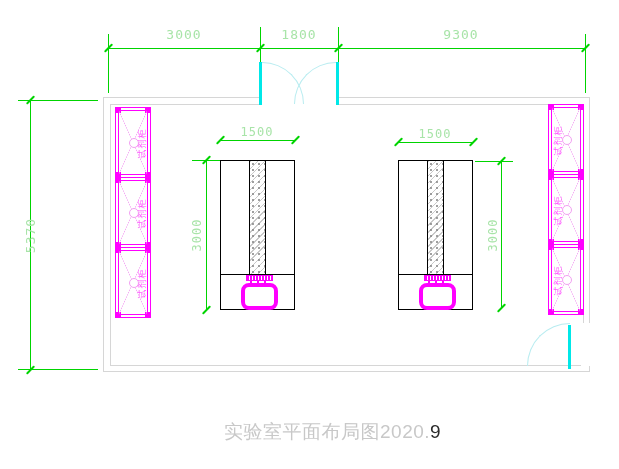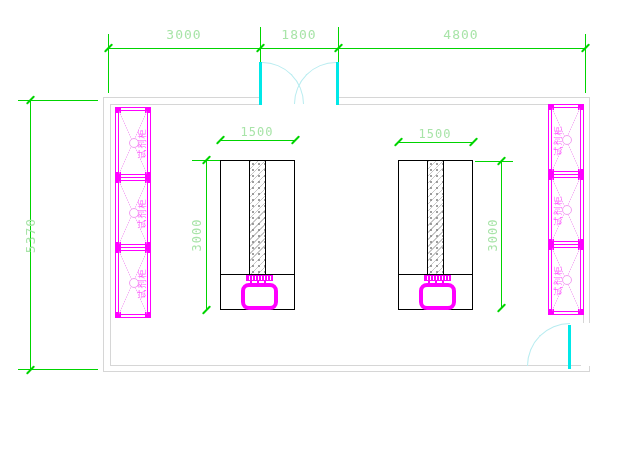--- a/index.html
+++ b/index.html
@@ -82,21 +82,21 @@
   <div class="gl" style="left:108px;top:34px;width:1px;height:59px;"></div>
   <div class="gl" style="left:260px;top:27px;width:1px;height:35px;"></div>
   <div class="gl" style="left:338px;top:27px;width:1px;height:35px;"></div>
   <div class="gl" style="left:585px;top:34px;width:1px;height:59px;"></div>
   <div class="tick" style="left:103px;top:47px;"></div>
   <div class="tick" style="left:255px;top:47px;"></div>
   <div class="tick" style="left:333px;top:47px;"></div>
   <div class="tick" style="left:580px;top:47px;"></div>
   <div class="dimtext" style="left:154px;top:27px;width:60px;">3000</div>
   <div class="dimtext" style="left:269px;top:27px;width:60px;">1800</div>
-  <div class="dimtext" style="left:431px;top:27px;width:60px;">4800</div>
+  <div class="dimtext" style="left:431px;top:27px;width:60px;">9300</div>
 
   <div class="gl" style="left:30px;top:100px;width:1px;height:270px;"></div>
   <div class="gl" style="left:18px;top:100px;width:80px;height:1px;"></div>
   <div class="gl" style="left:18px;top:369px;width:80px;height:1px;"></div>
   <div class="tick" style="left:25px;top:99px;"></div>
   <div class="tick" style="left:25px;top:369px;"></div>
   <div class="dimtext rot" style="left:0px;top:228px;width:60px;">5370</div>
 
   <div class="wall" style="left:103px;top:97px;width:487px;height:275px;"></div>
   <div class="wall" style="left:110px;top:104px;width:474px;height:262px;"></div>
@@ -174,14 +174,15 @@
   <div class="tick" style="left:393px;top:141px;"></div>
   <div class="tick" style="left:468px;top:141px;"></div>
   <div class="dimtext sm" style="left:405px;top:127px;width:60px;">1500</div>
 
   <div class="gl" style="left:501px;top:161px;width:1px;height:147px;"></div>
   <div class="gl" style="left:475px;top:161px;width:38px;height:1px;"></div>
   <div class="tick" style="left:496px;top:160px;"></div>
   <div class="tick" style="left:496px;top:307px;"></div>
   <div class="dimtext sm rot" style="left:463px;top:228px;width:60px;">3000</div>
 
+  <div id="title"><span>实验室平面布局图2020.</span><span class="suffix">9</span></div>
 
 </div>
 
 </body></html>

